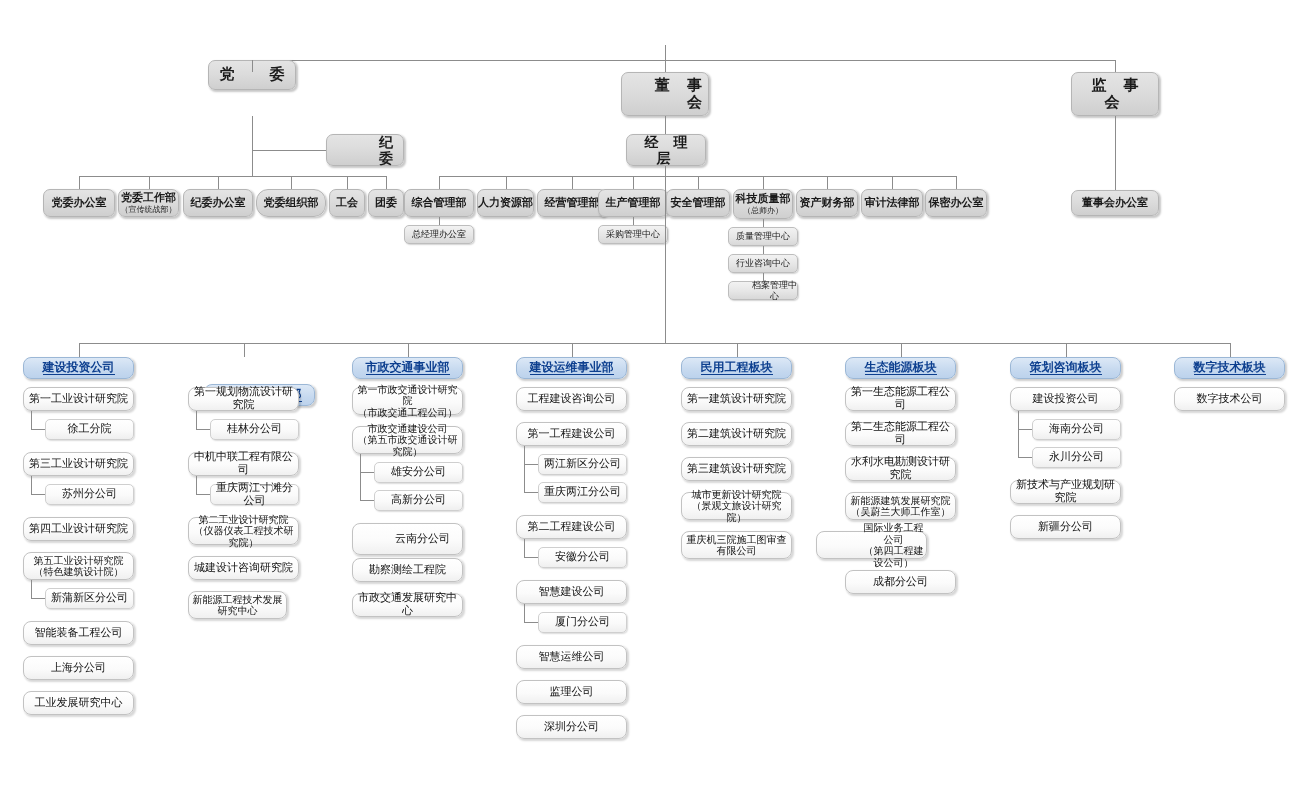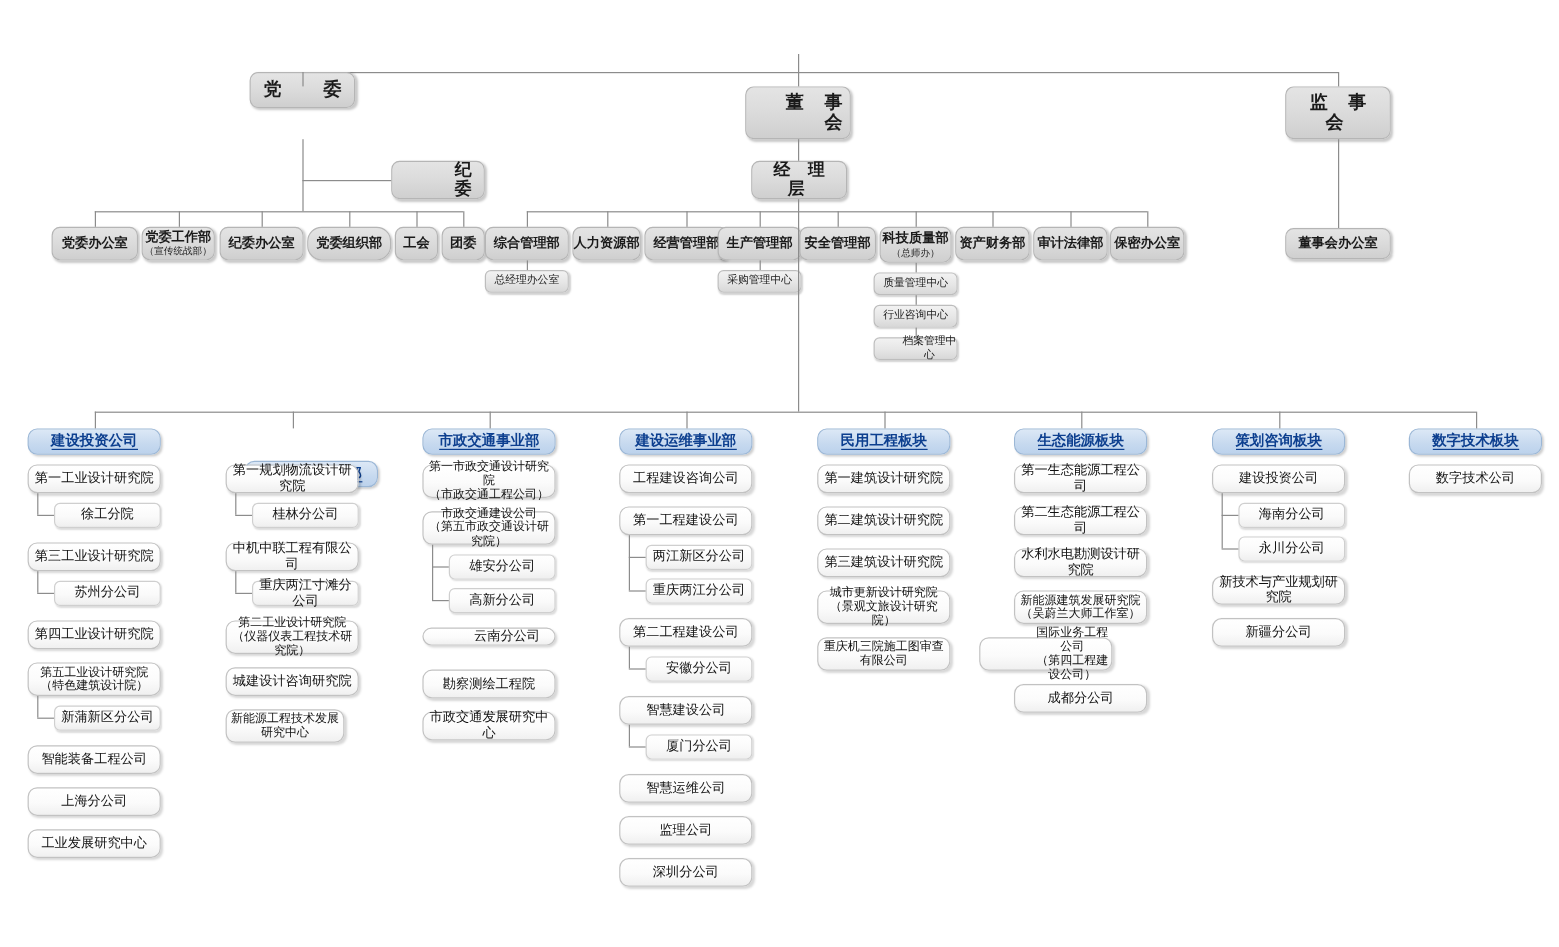--- a/index.html
+++ b/index.html
@@ -199,21 +199,21 @@
     <div class="ln lnv" style="left: 407.5px; top: 343px; height: 14px;"></div>
     <div class="box unit two" style="left: 352px; top: 387px; width: 111px; height: 28px;">第一市政交通设计研究院
 （市政交通工程公司）</div>
     <div class="box unit two" style="left: 352px; top: 426px; width: 111px; height: 28px;">市政交通建设公司
 （第五市政交通设计研究院）</div>
     <div class="box sub-unit" style="left: 374px; top: 462px; width: 89px; height: 21px;">雄安分公司</div>
     <div class="ln lnh" style="left: 360px; top: 472px; width: 14px;"></div>
     <div class="box sub-unit" style="left: 374px; top: 490px; width: 89px; height: 21px;">高新分公司</div>
     <div class="ln lnh" style="left: 360px; top: 500px; width: 14px;"></div>
     <div class="ln lnv" style="left: 360px; top: 454px; height: 46px;"></div>
-    <div class="box unit" style="left: 352px; top: 523px; width: 111px; height: 15px; padding-left: 30px;">云南分公司</div>
+    <div class="box unit" style="left: 352px; top: 523px; width: 111px; height: 32px; padding-left: 30px;">云南分公司</div>
     <div class="box unit" style="left: 352px; top: 558px; width: 111px; height: 24px;">勘察测绘工程院</div>
     <div class="box unit" style="left: 352px; top: 593px; width: 111px; height: 24px;">市政交通发展研究中心</div>
     <div class="box bluehead" style="left: 516px; top: 357px; width: 111px; height: 22px;"><span>建设运维事业部</span></div>
     <div class="ln lnv" style="left: 571.5px; top: 343px; height: 14px;"></div>
     <div class="box unit" style="left: 516px; top: 387px; width: 111px; height: 24px;">工程建设咨询公司</div>
     <div class="box unit" style="left: 516px; top: 422px; width: 111px; height: 24px;">第一工程建设公司</div>
     <div class="box sub-unit" style="left: 538px; top: 454px; width: 89px; height: 21px;">两江新区分公司</div>
     <div class="ln lnh" style="left: 524px; top: 464px; width: 14px;"></div>
     <div class="box sub-unit" style="left: 538px; top: 482px; width: 89px; height: 21px;">重庆两江分公司</div>
     <div class="ln lnh" style="left: 524px; top: 492px; width: 14px;"></div>

